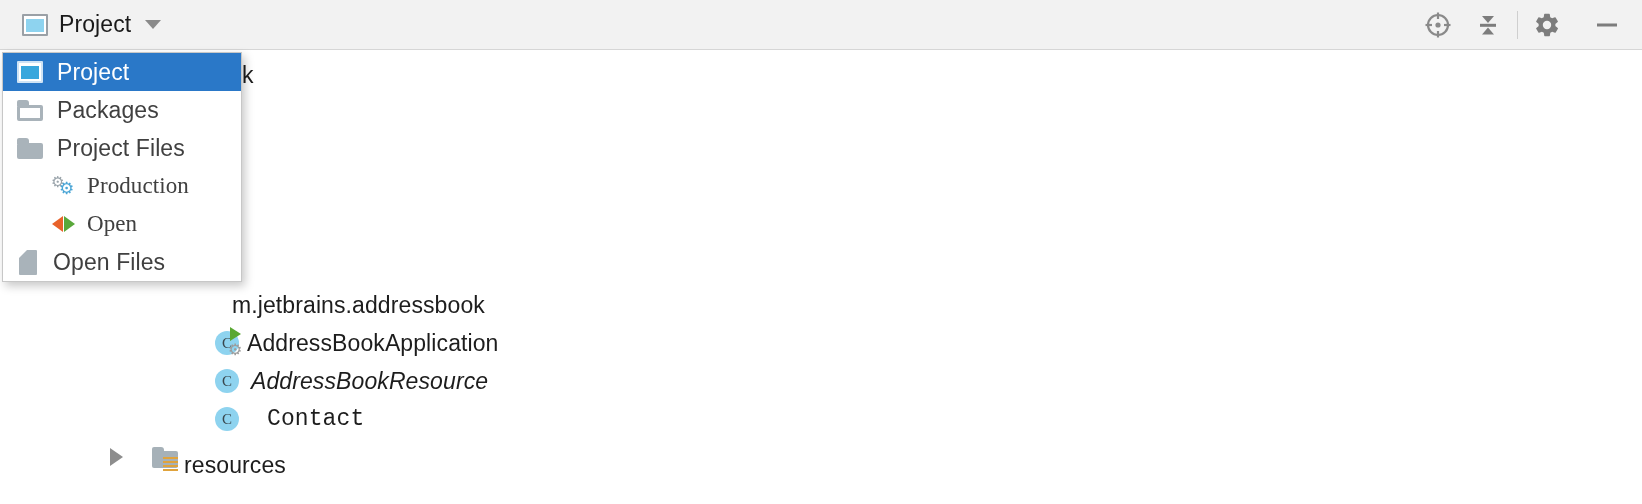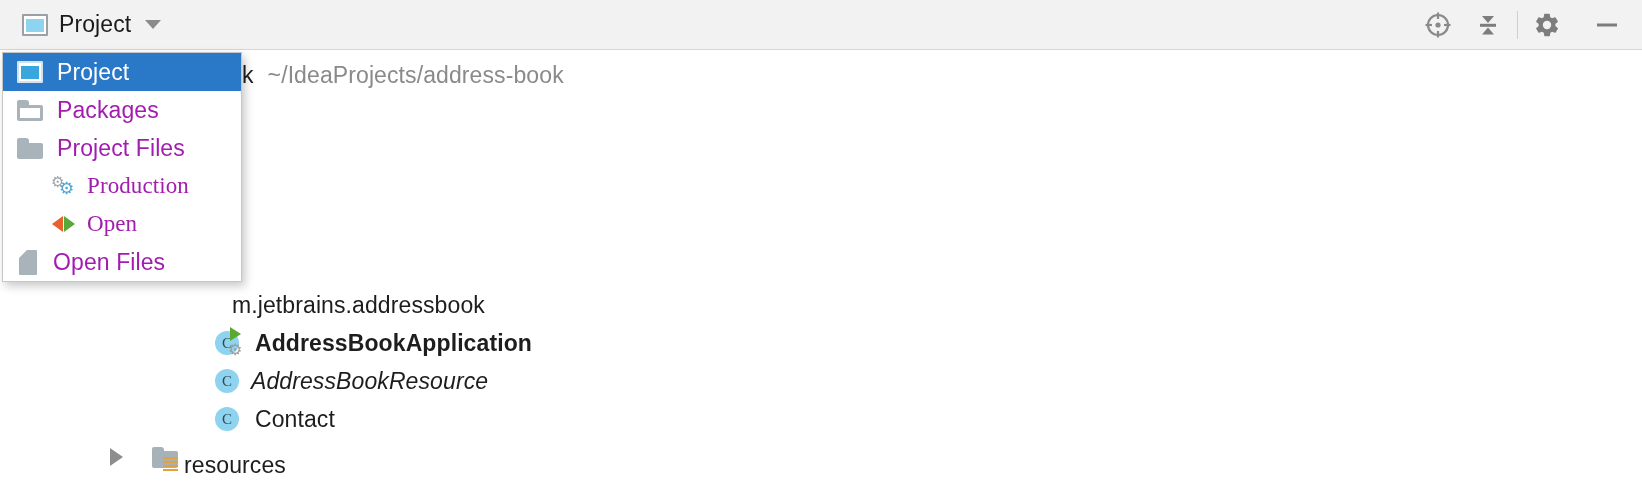--- a/index.html
+++ b/index.html
@@ -222,21 +222,21 @@
     white-space: nowrap;
   }
   .menu-item.indent {
     padding-left: 48px;
   }
   .menu-item.selected {
     background: #2a78c8;
   }
   .menu-label {
     font-size: 23px;
-    color: #a21caf;
+    color: #404040;
     margin-left: 14px;
     letter-spacing: 0.1px;
   }
   .menu-item.selected .menu-label {
     color: #ffffff;
   }
   .menu-item.indent .menu-label {
     margin-left: 10px;
     font-family: Liberation Serif, serif;
   }
@@ -403,44 +403,43 @@
       </div>
 
     </div>
   </div>
 
   <div id="tree">
 
     <div class="tree-row" style="top:5px;">
       <span style="width:242px;flex:none;"></span>
       <span class="node-label">k</span>
-      <span class="node-path">~/IdeaProjects/address-book</span>
     </div>
 
     <div class="tree-row" style="top:235px;">
       <span style="width:232px;flex:none;"></span>
       <span class="node-label">m.jetbrains.addressbook</span>
     </div>
 
     <div class="tree-row" style="top:273px;">
       <span style="width:215px;flex:none;"></span>
       <span class="icon-class">C<span class="run-badge"></span><span class="gear-badge">⚙</span></span>
-      <span class="node-label" style="margin-left:16px;font-weight:bold;">AddressBookApplication</span>
+      <span class="node-label" style="margin-left:8px;">AddressBookApplication</span>
     </div>
 
     <div class="tree-row" style="top:311px;">
       <span style="width:215px;flex:none;"></span>
       <span class="icon-class">C</span>
       <span class="node-label" style="margin-left:12px;font-style:italic;">AddressBookResource</span>
     </div>
 
     <div class="tree-row" style="top:349px;">
       <span style="width:215px;flex:none;"></span>
       <span class="icon-class">C</span>
-      <span class="node-label" style="margin-left:16px;">Contact</span>
+      <span class="node-label" style="margin-left:28px;font-family:Liberation Mono, monospace;">Contact</span>
     </div>
 
     <div class="tree-row" style="top:387px;">
       <span style="width:110px;flex:none;"></span>
       <span class="tw-arrow"></span>
       <span style="width:29px;flex:none;"></span>
       <span class="icon-folder res">
         <span class="tab"></span>
           <span class="body"></span>
         <span class="lines">

